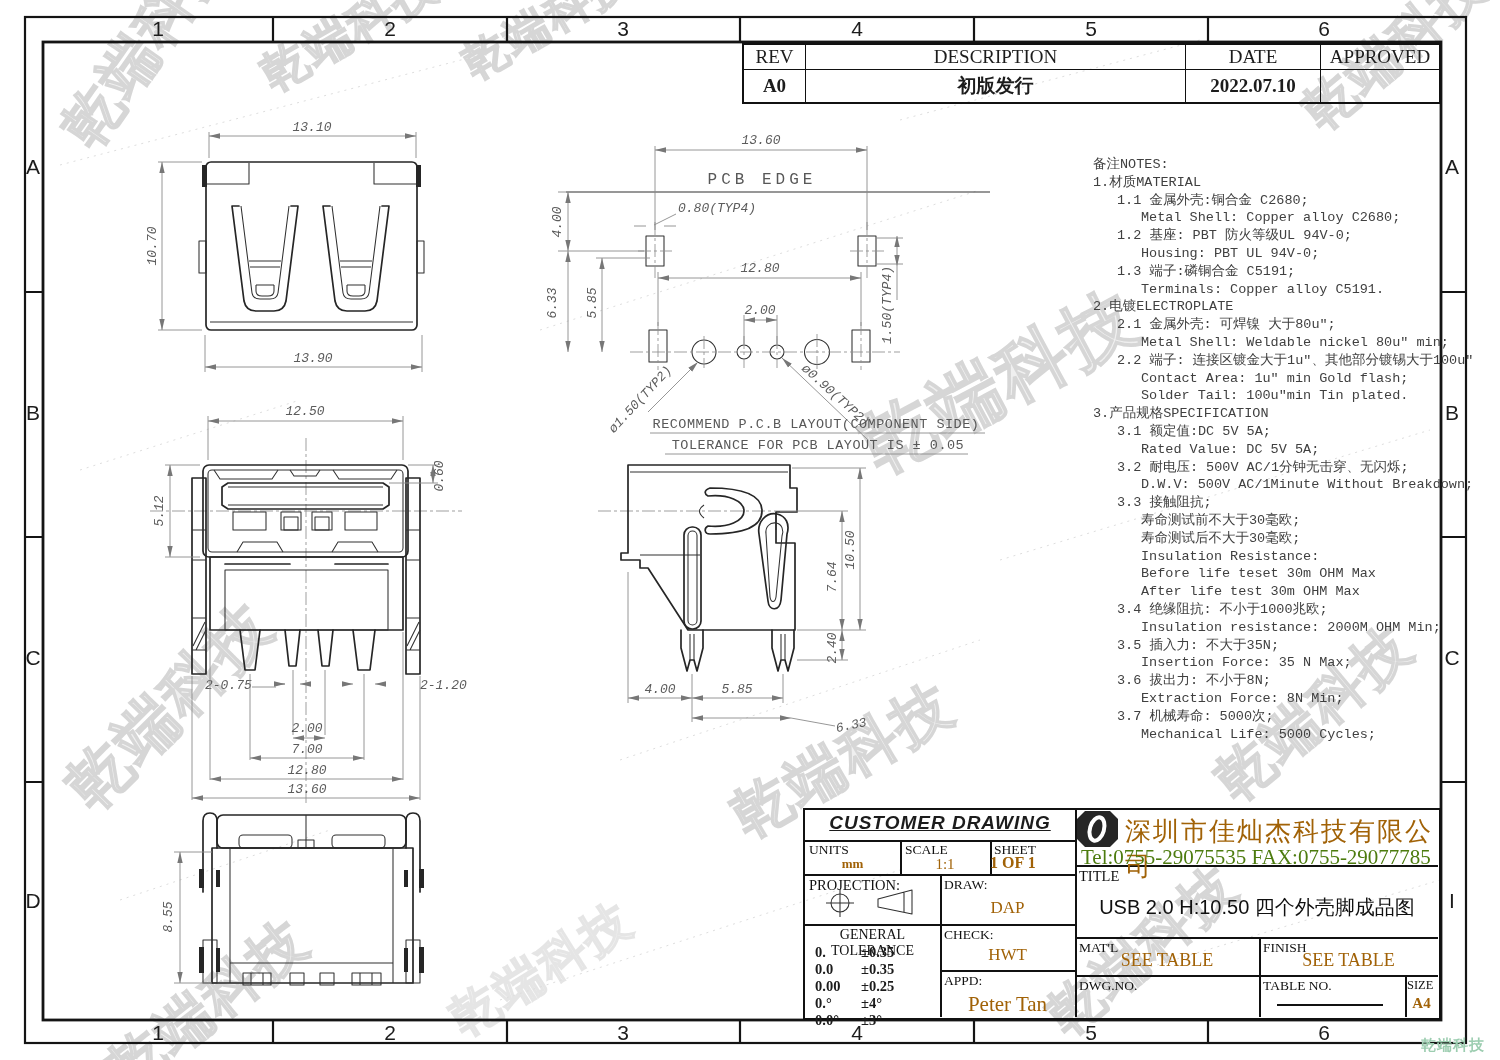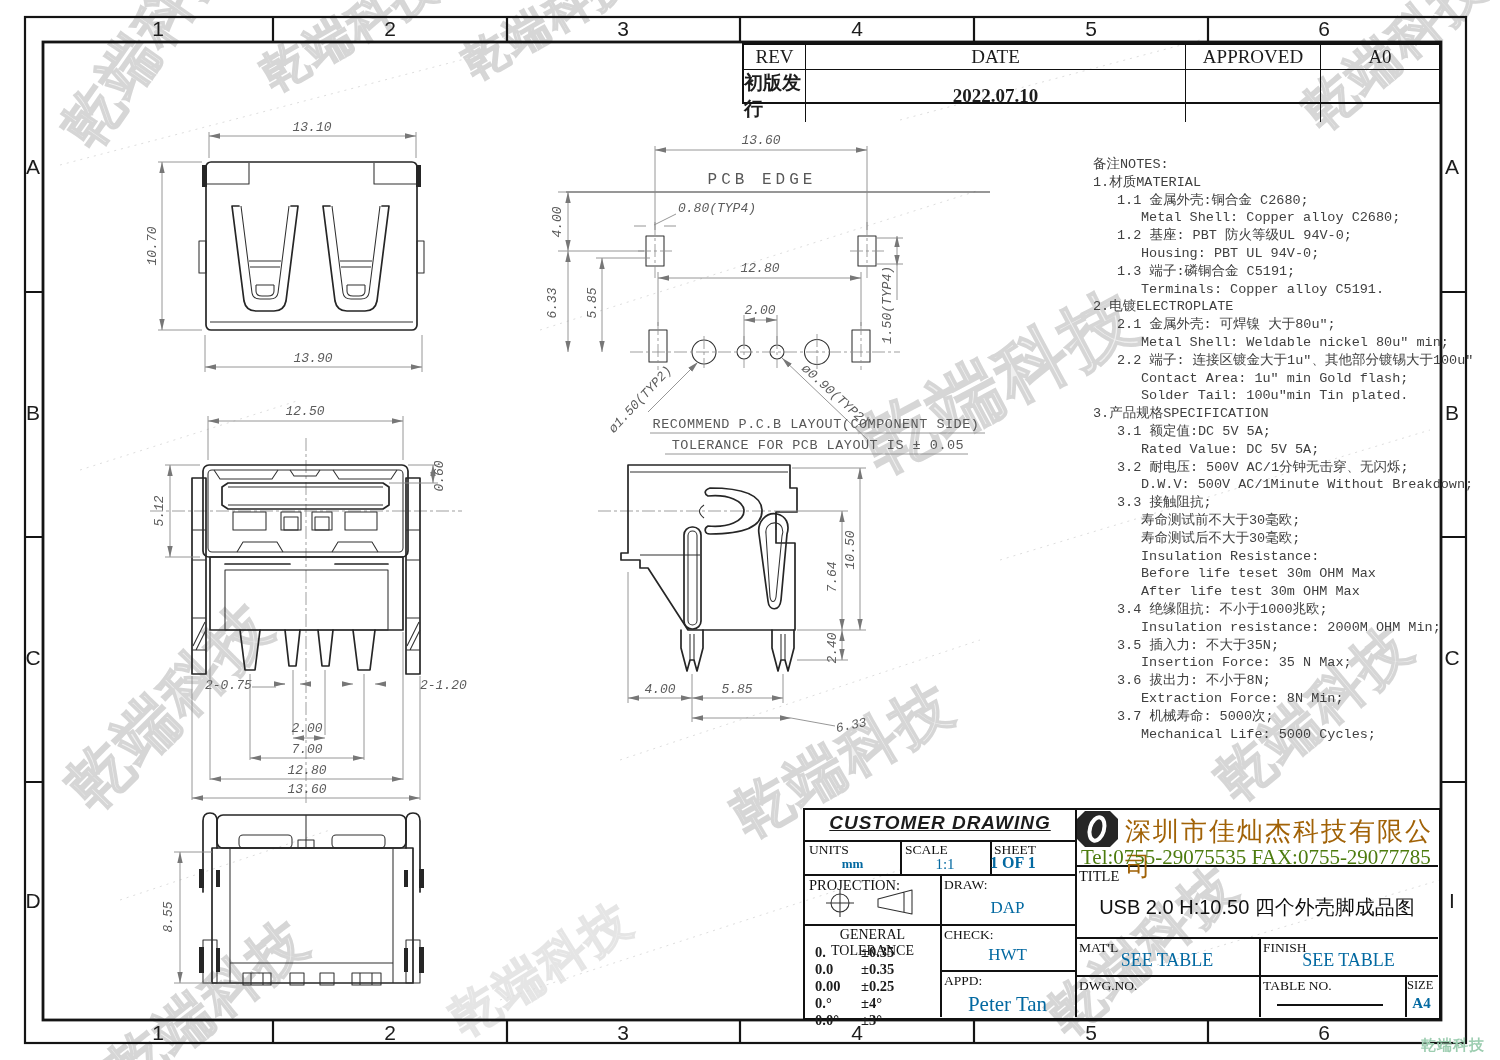--- a/index.html
+++ b/index.html
@@ -37,21 +37,21 @@
        grid-template-rows:25px 1fr;font-family:"Liberation Serif",serif}
   .rev>div{border-right:1.6px solid #111;border-bottom:1.6px solid #111;
        display:flex;align-items:center;justify-content:center;font-size:19px}
   .rev>div:nth-child(4n){border-right:none}
   .rev>div:nth-child(n+5){border-bottom:none;font-weight:600}
   
   .tb{position:absolute;left:803px;top:808px;width:638px;height:212px;border:2.5px solid #111;
       box-sizing:border-box;font-family:"Liberation Serif",serif}
   .tb .ln{position:absolute;background:#111}
   .tb .lab{position:absolute;font-weight:normal;font-size:13.5px;color:#111}
-  .tb .val{position:absolute;color:#0369a1}
+  .tb .val{position:absolute;color:#a16207}
   .tb .cdh{position:absolute;left:0;top:2px;width:270px;text-align:center;
       font:italic bold 19px "Liberation Sans",sans-serif;letter-spacing:1px;text-decoration:underline}
   .tol{position:absolute;left:10px;top:134px;width:120px;font-size:14.5px;font-weight:600}
   .tol div{display:flex}
   .tol span:first-child{width:46px}
   .company{position:absolute;left:320px;top:4px;width:312px;font-size:26px;font-weight:500;
       letter-spacing:2px;color:#a16207}
   .contact{position:absolute;left:276px;top:35px;width:356px;font-size:21px;color:#4d7c0f}
   .ttl{position:absolute;left:276px;top:84px;width:352px;text-align:center;font-size:20px;
       font-weight:500;font-family:"Liberation Sans",sans-serif;color:#101010}
@@ -307,20 +307,21 @@
   </g>
   <g>
     <polygon class="fd" points="1085,811 1110,811 1118,819 1118,839 1110,847 1085,847 1077,839 1077,819"></polygon>
     <ellipse cx="1097" cy="829" rx="7" ry="12" fill="none" stroke="#fff" stroke-width="4" transform="rotate(16 1097 829)"></ellipse>
   </g>
   <path d="M1277,1005 H1383" stroke="#111" stroke-width="2"></path>
 </svg>
 
 <div class="rev">
   <div>REV</div>
+  <div>DESCRIPTION</div>
   <div>DATE</div>
   <div>APPROVED</div>
   <div>A0</div>
   <div>初版发行</div>
   <div>2022.07.10</div>
   <div></div>
 </div>
 
 <div class="notes">
   <div>备注NOTES:</div>

